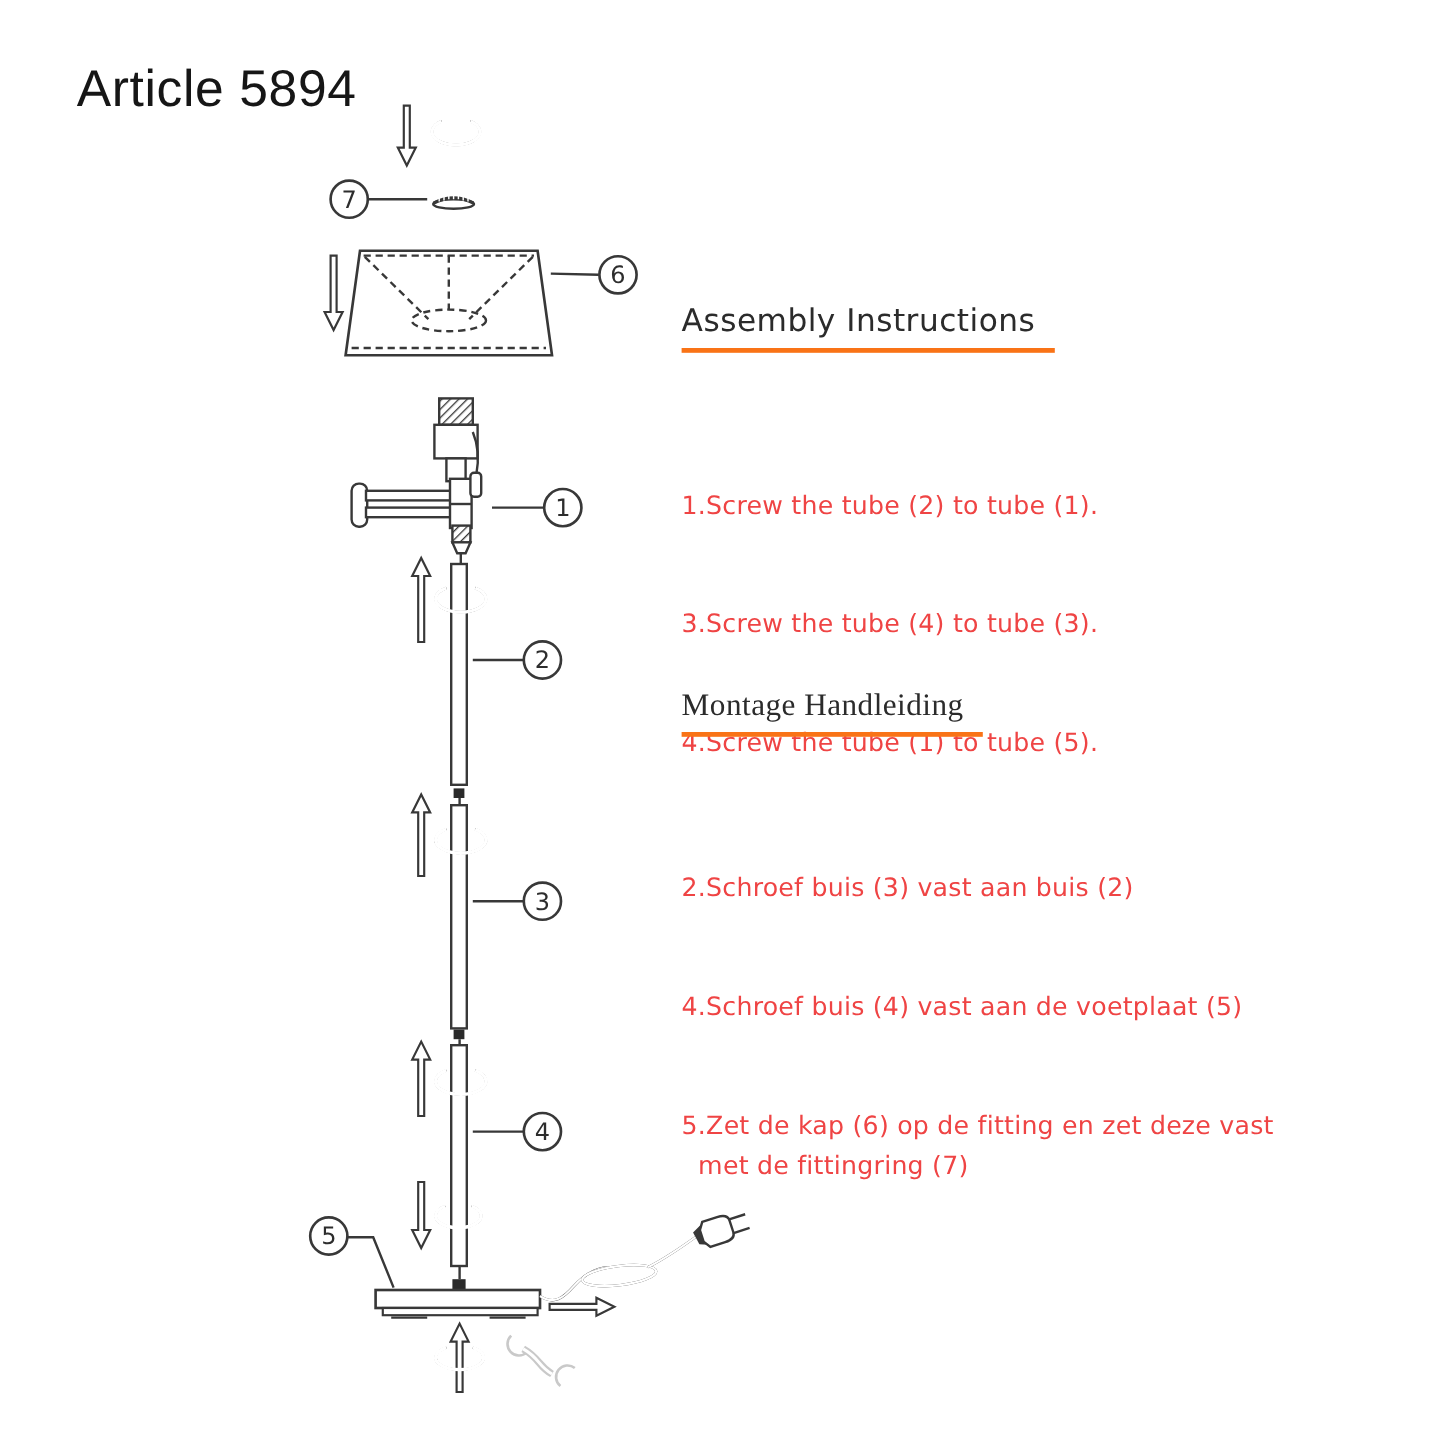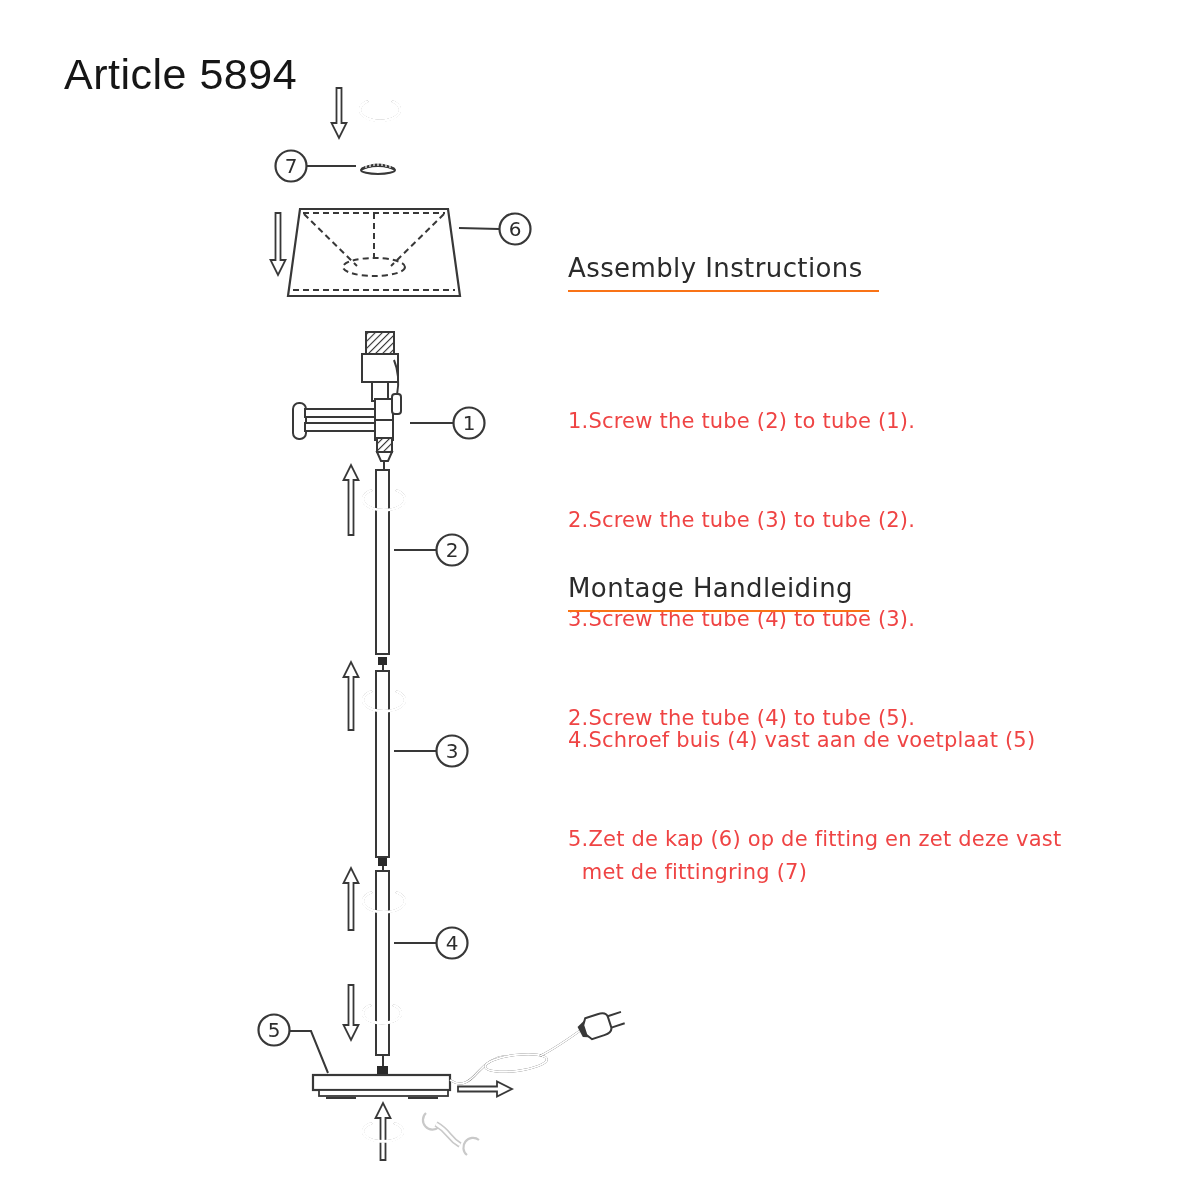--- a/index.html
+++ b/index.html
@@ -18,25 +18,25 @@
     font-size:43px;
     color:#161616;
     letter-spacing:0.5px;
   }
   .heading{
     position:absolute;
     font-size:26px;
     color:#2b2b2b;
     letter-spacing:0.4px;
     padding:0 16px 7px 0;
-    border-bottom:2px solid #f97316;
+    border-bottom:4px solid #f97316;
     white-space:nowrap;
   }
   .heading-en{ left:568px; top:253px; }
-  .heading-nl{ left:568px; top:573px; }
+  .heading-nl{ left:568px; top:573px;font-family:Liberation Serif, serif; }
   .steps{
     position:absolute;
     font-size:21px;
     line-height:33px;
     color:#ef4444;
     white-space:pre-wrap;
     letter-spacing:0.2px;
   }
   .steps-en{ left:568px; top:339px; }
   .steps-nl{ left:568px; top:658px; }
@@ -47,27 +47,27 @@
 </head>
 <body>
 
 <div class="canvas">
 
   <div class="title">Article 5894</div>
 
   <div class="heading heading-en">Assembly Instructions</div>
   <div class="steps steps-en">
     <div>1.Screw the tube (2) to tube (1).</div>
-    <div>2.Screw the tube (3) to tube (2).</div>
     <div>3.Screw the tube (4) to tube (3).</div>
-    <div>2.Screw the tube (4) to tube (5).</div>
+    <div>4.Screw the tube (1) to tube (5).</div>
   </div>
 
   <div class="heading heading-nl">Montage Handleiding</div>
   <div class="steps steps-nl">
+    <div>2.Schroef buis (3) vast aan buis (2)</div>
     <div>4.Schroef buis (4) vast aan de voetplaat (5)</div>
     <div>5.Zet de kap (6) op de fitting en zet deze vast
   met de fittingring (7)</div>
   </div>
 
   <svg style="position:absolute;left:0;top:0;" width="660" height="1200" viewBox="0 0 660 1200">
     <defs>
       <pattern id="hatch" patternUnits="userSpaceOnUse" width="5" height="5" patternTransform="rotate(45)">
         <rect width="5" height="5" fill="#ffffff"></rect>
         <line x1="0" y1="0" x2="0" y2="5" stroke="#383838" stroke-width="2.2"></line>

